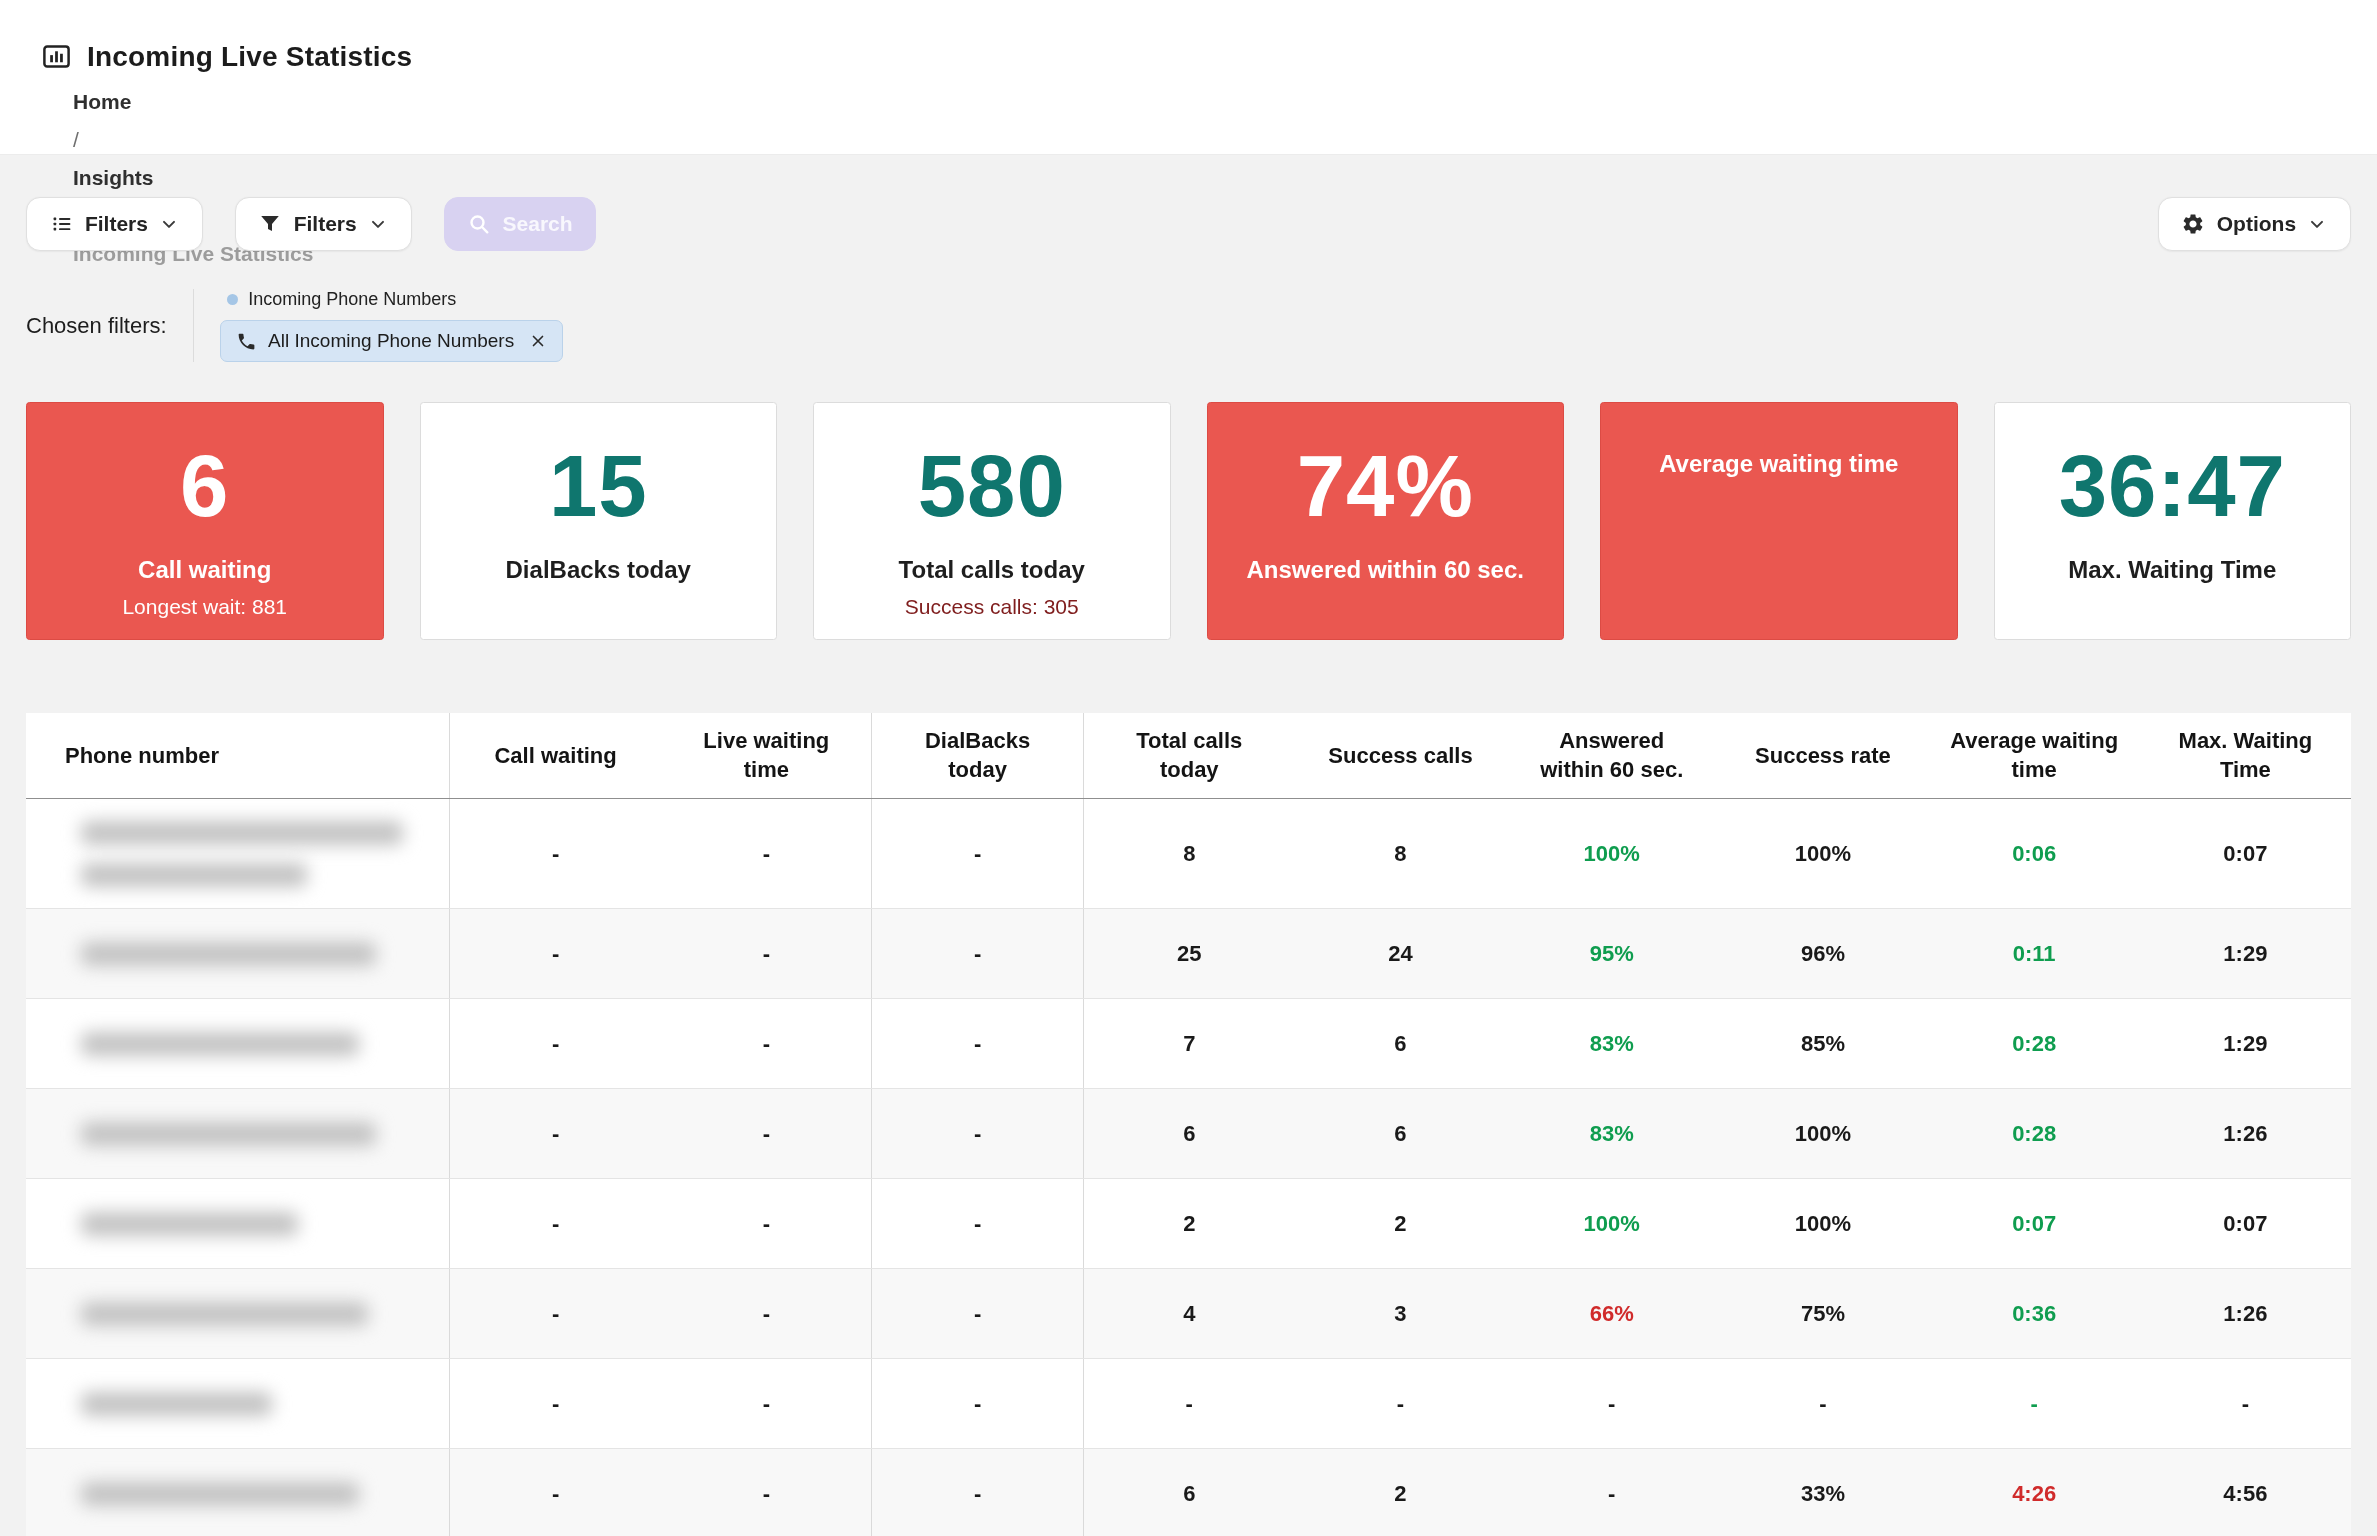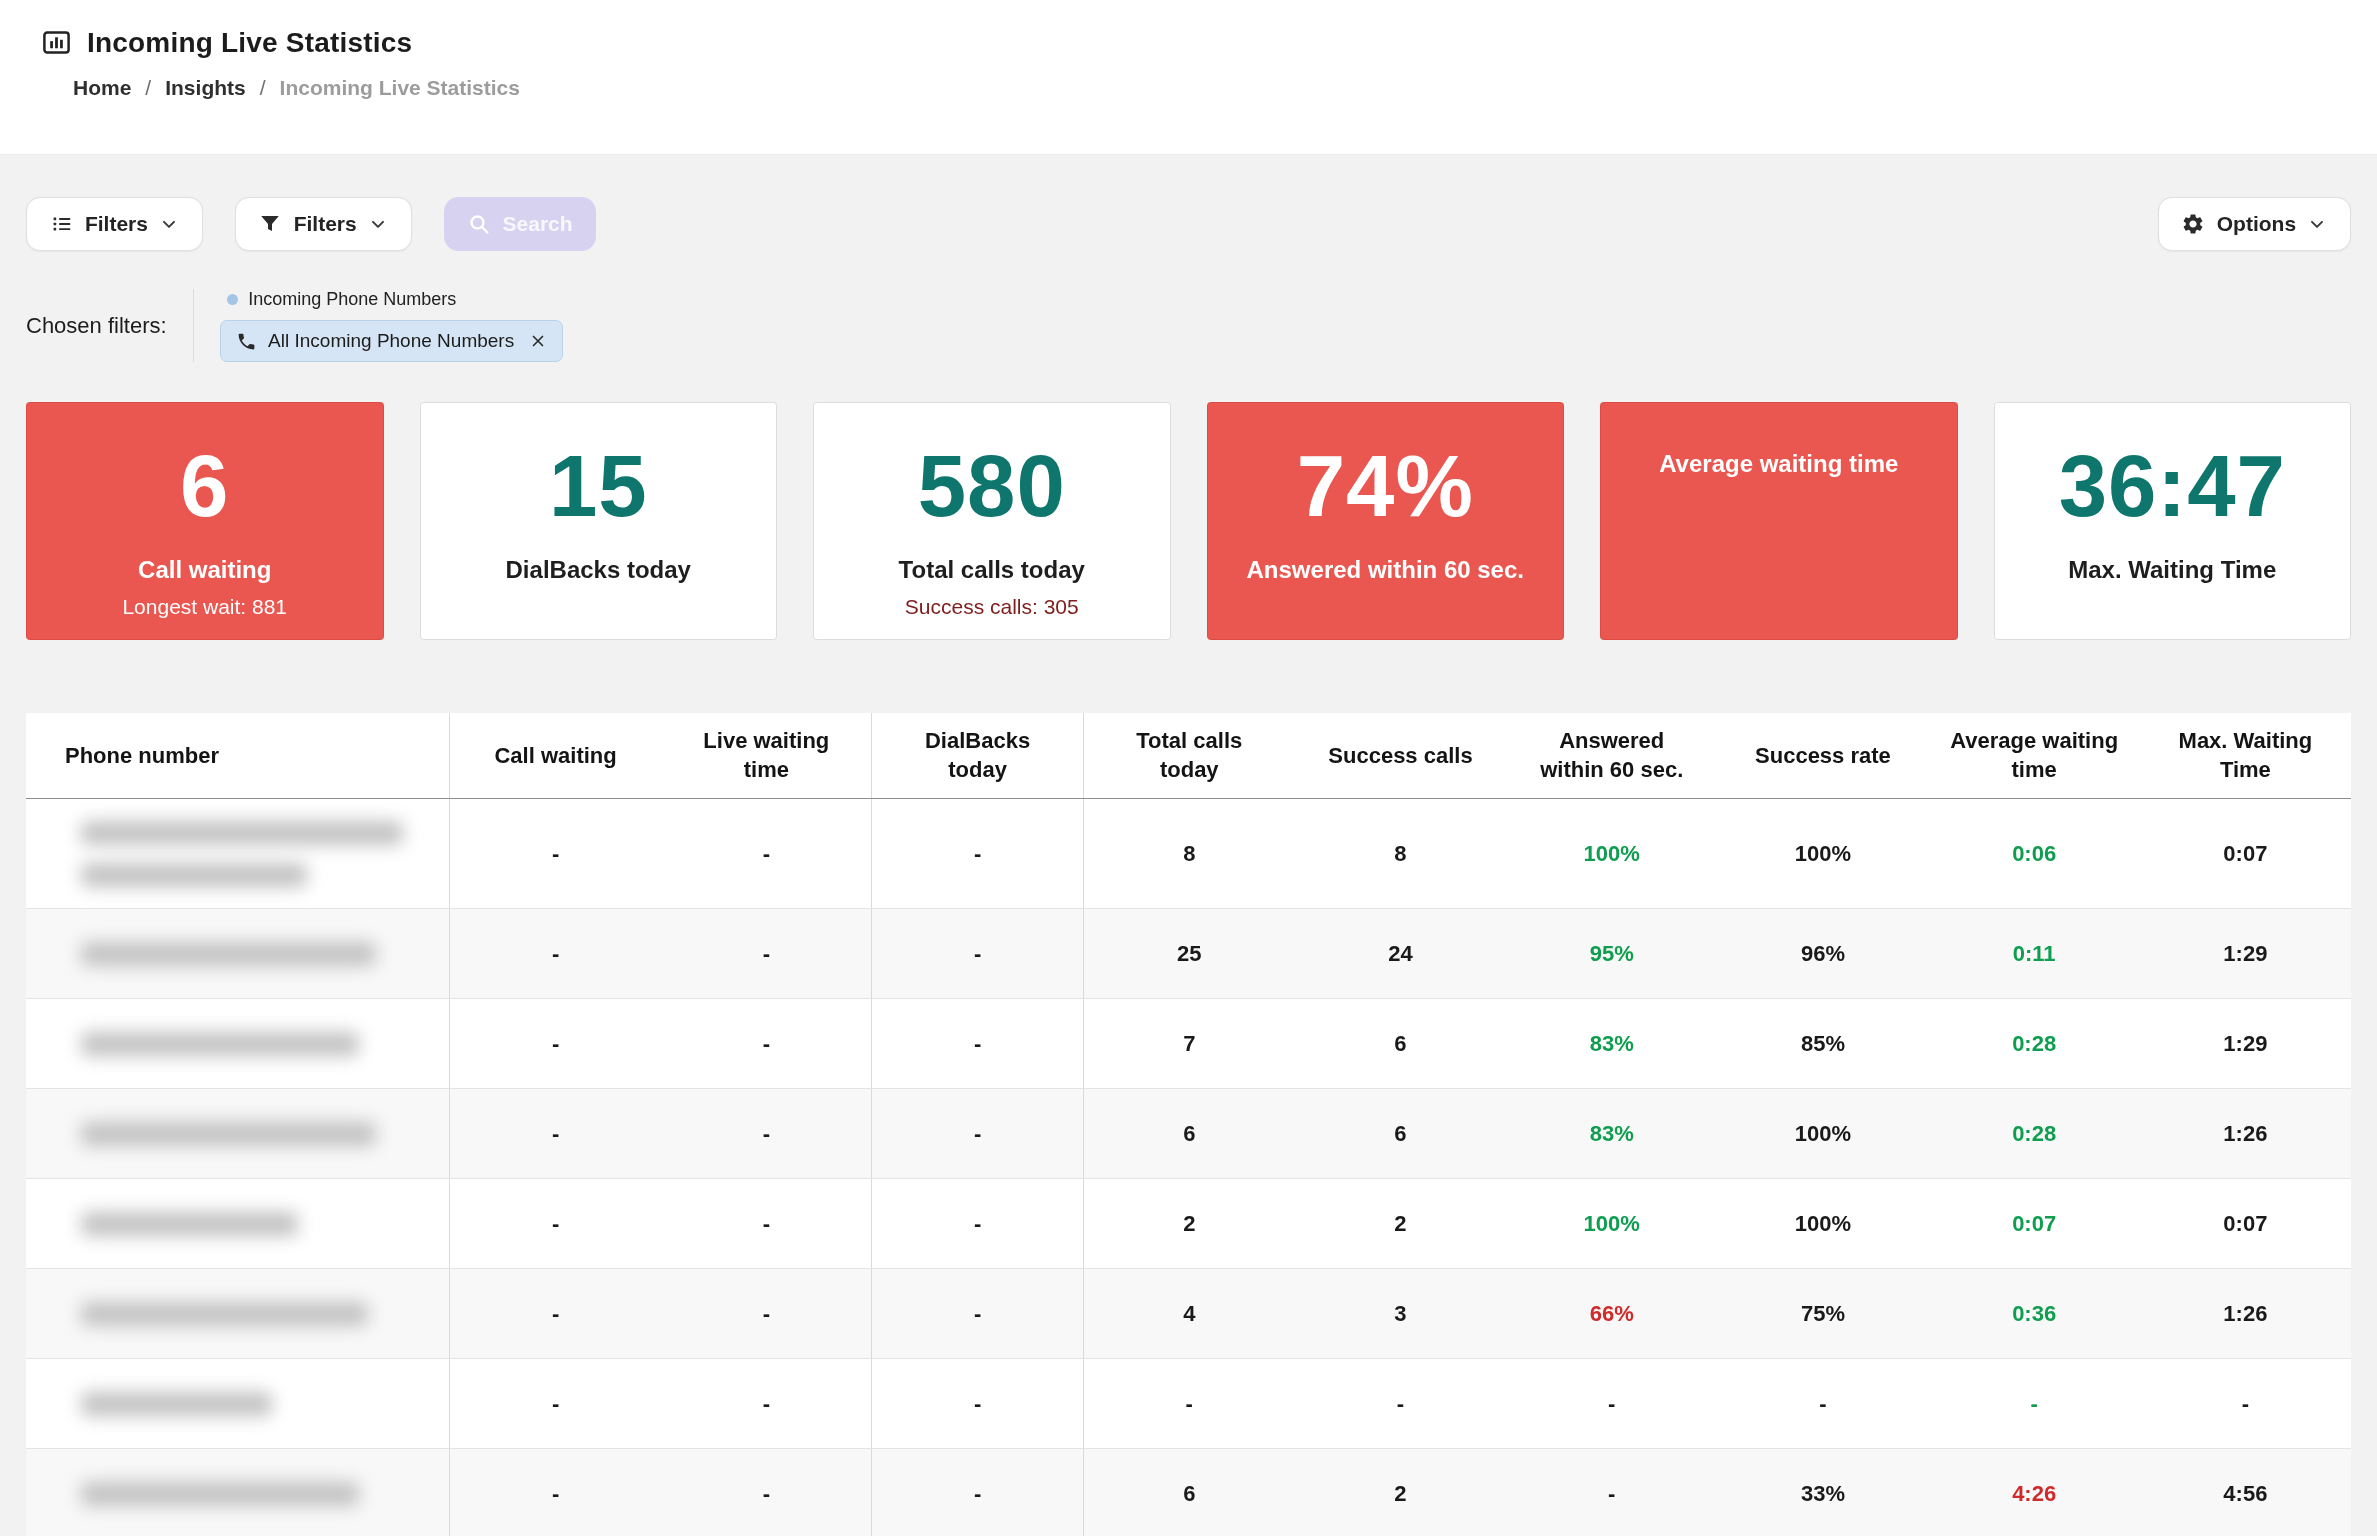--- a/index.html
+++ b/index.html
@@ -7,25 +7,25 @@
   body {
     width:2377px; height:1536px; overflow:hidden;
     background:#f2f2f2;
     font-family:"Liberation Sans", sans-serif;
     color:#1d1d1d;
     -webkit-font-smoothing:antialiased;
   }
   .page { width:2377px; height:1536px; overflow:hidden; position:relative; }
 
   
-  .topbar { background:#fff; height:155px; padding:26px 0 0 40px; border-bottom:0.9px solid #ececec; }
+  .topbar { background:#fff; height:155px; padding:40px 0 0 40px; border-bottom:0.9px solid #ececec; }
   .title-row { display:flex; align-items:center; gap:14px; }
   .hicon svg { width:33px; height:33px; display:block; }
   .title { margin:0; font-size:28px; font-weight:700; color:#1c1c1c; letter-spacing:0.2px; }
-  .breadcrumb { display:flex; align-items:flex-start; gap:14px; margin:17.4px 0 0 33px; font-size:21px; }
+  .breadcrumb { display:flex; align-items:flex-start; gap:14px; margin:17.4px 0 0 33px; font-size:21px;flex-direction:column; }
   .crumb { color:#2f2f2f; font-weight:600; cursor:pointer; }
   .crumb.current { color:#9c9c9c; cursor:default; }
   .crumb-sep { color:#6f6f6f; font-weight:400; }
 
   
   .toolbar { display:flex; align-items:center; margin:42px 26px 0 26px; }
   .btn {
     height:54px; padding:0 22.6px; border-radius:14px;
     background:#fff; border:0.9px solid #e0e0e0;
     display:flex; align-items:center; gap:11.3px;

